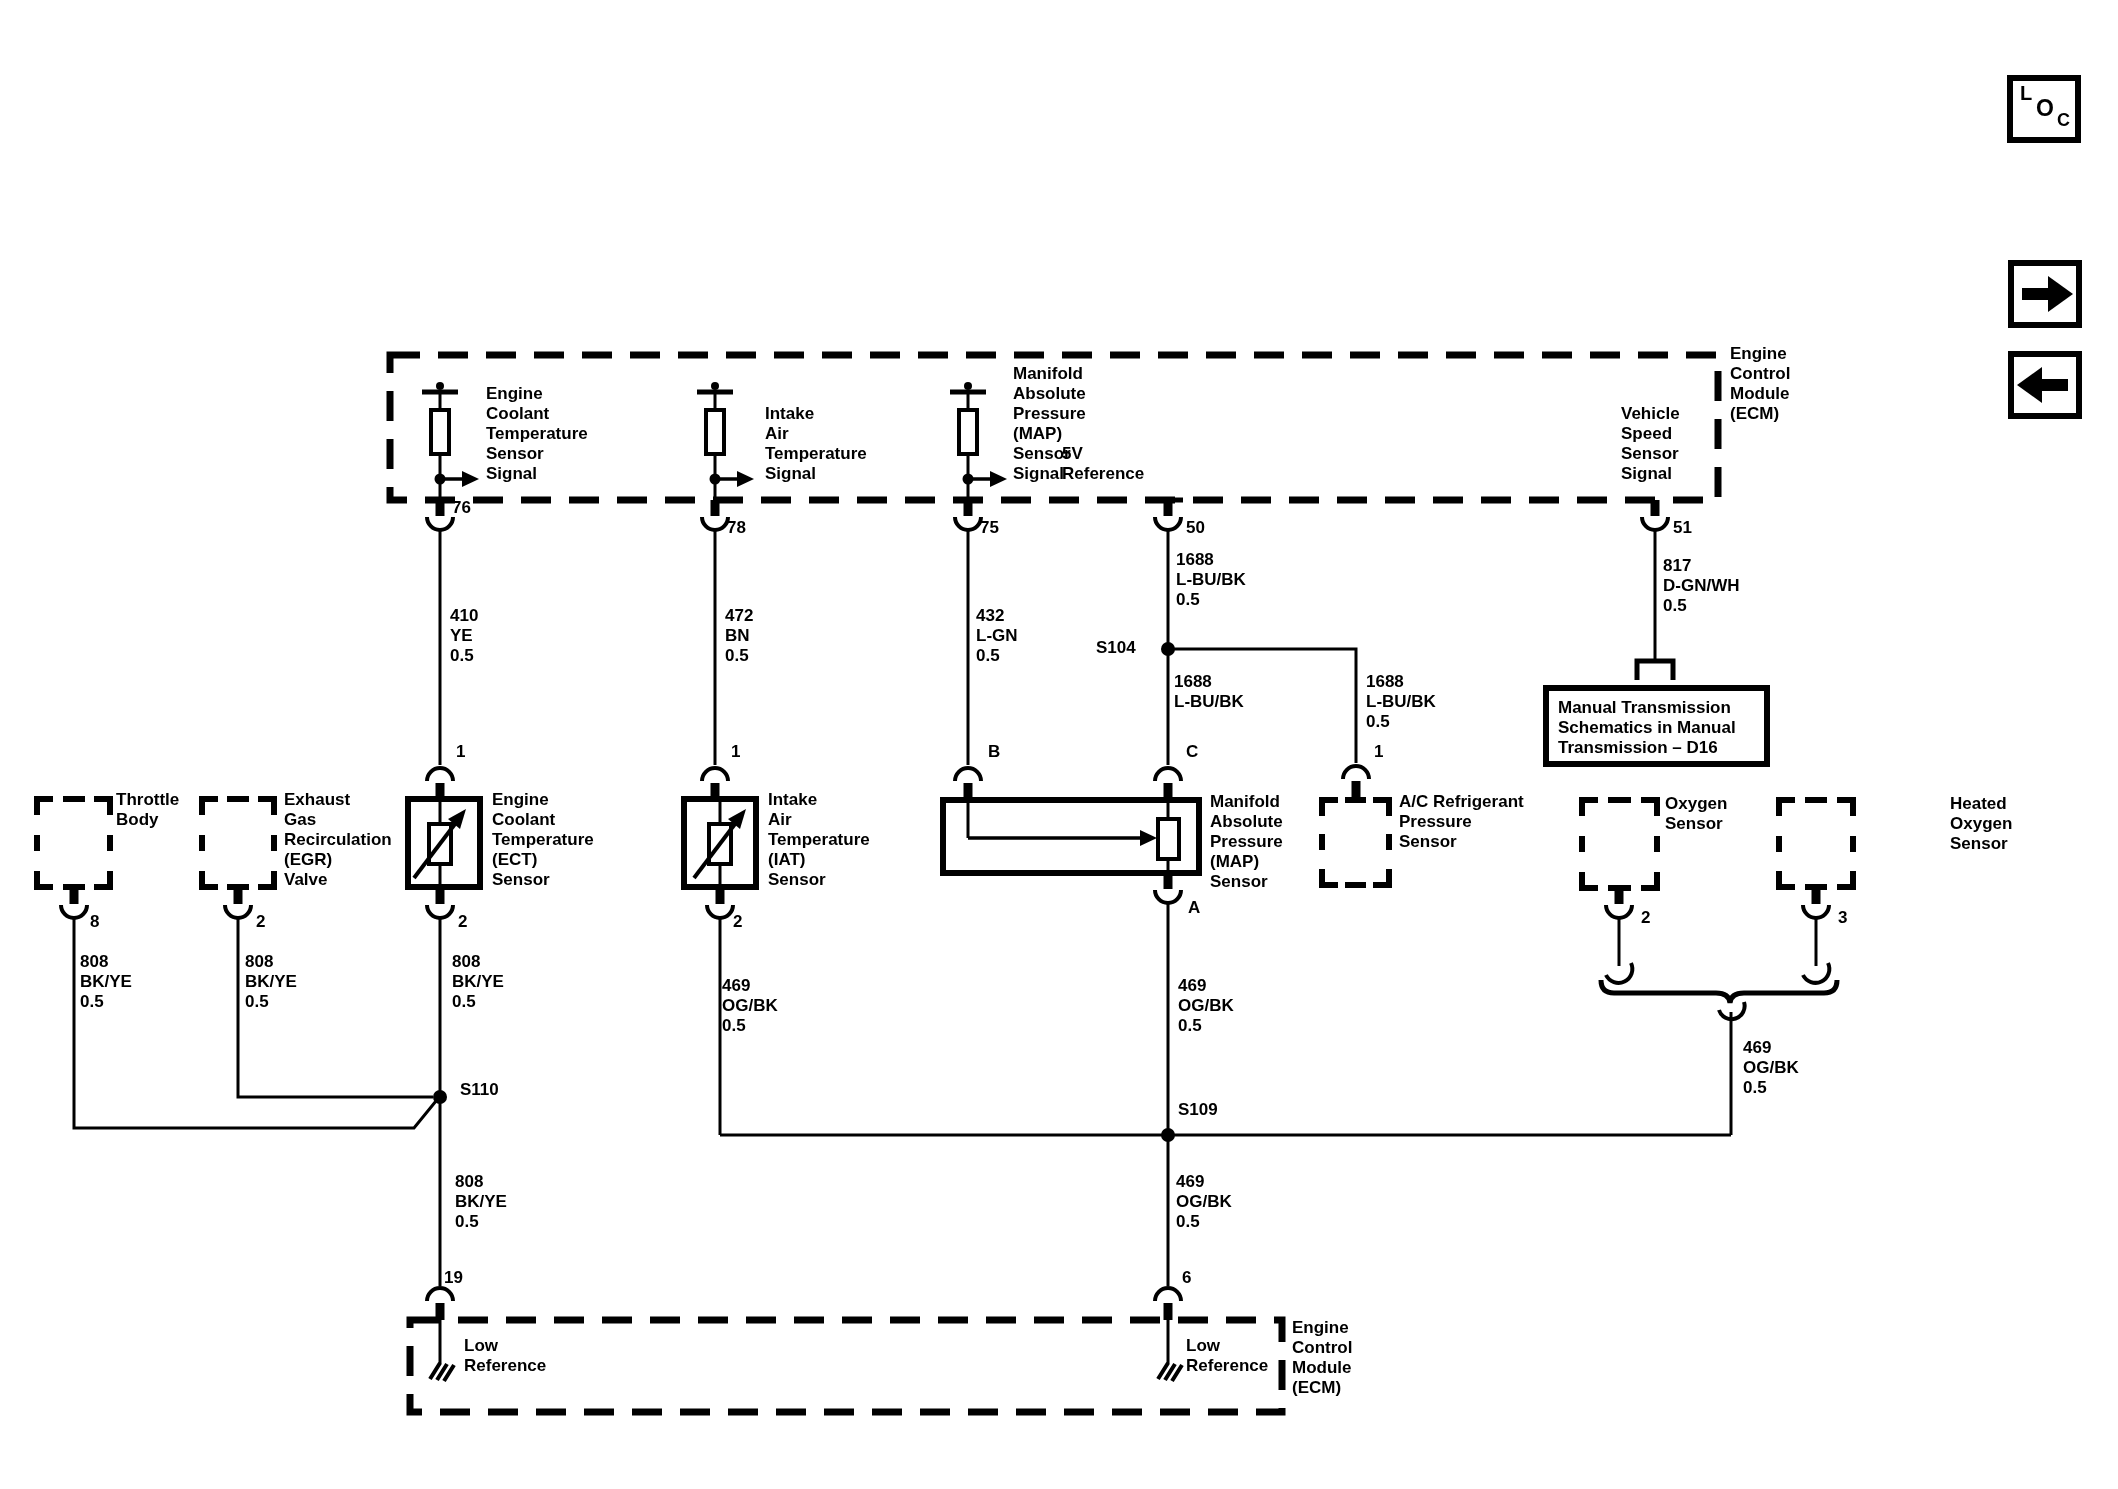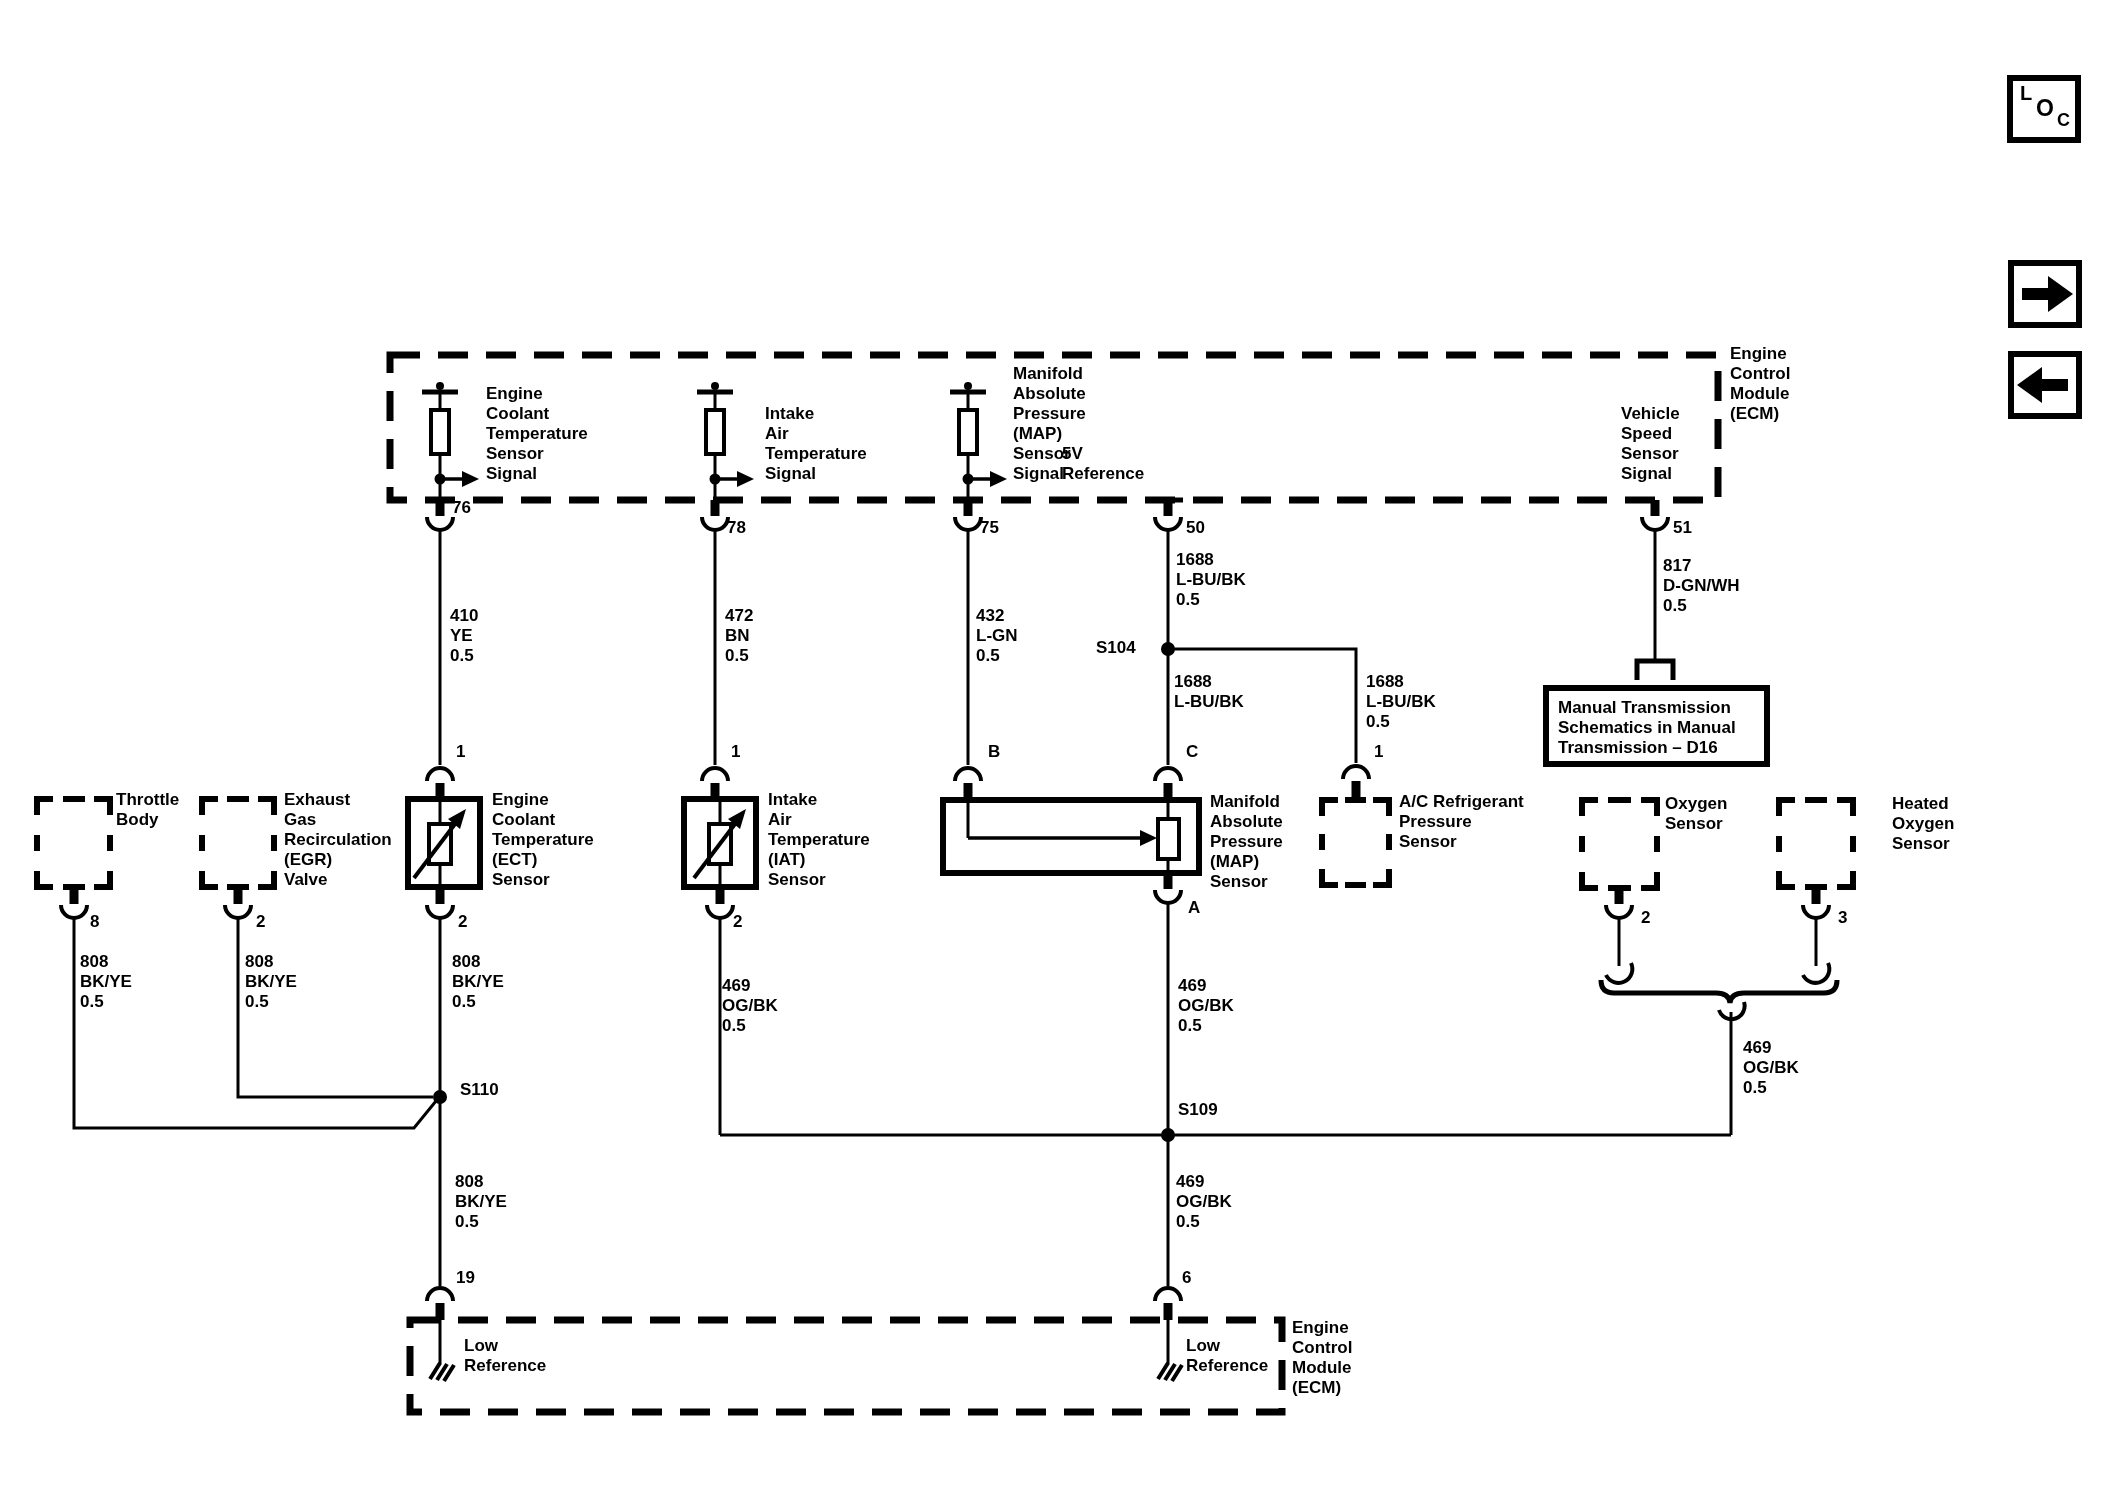--- a/index.html
+++ b/index.html
@@ -305,41 +305,41 @@
   <div class="lbl" style="left:1210px;top:792px">Manifold
 Absolute
 Pressure
 (MAP)
 Sensor</div>
   <div class="lbl" style="left:1399px;top:792px">A/C Refrigerant
 Pressure
 Sensor</div>
   <div class="lbl" style="left:1665px;top:794px">Oxygen
 Sensor</div>
-  <div class="lbl" style="left:1892px;top:794px">Heated
+  <div class="lbl" style="left:1950px;top:794px">Heated
 Oxygen
 Sensor</div>
   <div class="lbl" style="left:1558px;top:698px">Manual Transmission
 Schematics in Manual
 Transmission – D16</div>
 
   <div class="lbl" style="left:90px;top:912px">8</div>
   <div class="lbl" style="left:256px;top:912px">2</div>
   <div class="lbl" style="left:456px;top:742px">1</div>
   <div class="lbl" style="left:458px;top:912px">2</div>
   <div class="lbl" style="left:731px;top:742px">1</div>
   <div class="lbl" style="left:733px;top:912px">2</div>
   <div class="lbl" style="left:988px;top:742px">B</div>
   <div class="lbl" style="left:1186px;top:742px">C</div>
   <div class="lbl" style="left:1188px;top:898px">A</div>
   <div class="lbl" style="left:1374px;top:742px">1</div>
   <div class="lbl" style="left:1641px;top:908px">2</div>
   <div class="lbl" style="left:1838px;top:908px">3</div>
 
-  <div class="lbl" style="left:456px;top:1268px">19</div>
+  <div class="lbl" style="left:444px;top:1268px">19</div>
   <div class="lbl" style="left:1182px;top:1268px">6</div>
   <div class="lbl" style="left:464px;top:1336px">Low
 Reference</div>
   <div class="lbl" style="left:1186px;top:1336px">Low
 Reference</div>
   <div class="lbl" style="left:1292px;top:1318px">Engine
 Control
 Module
 (ECM)</div>
 

